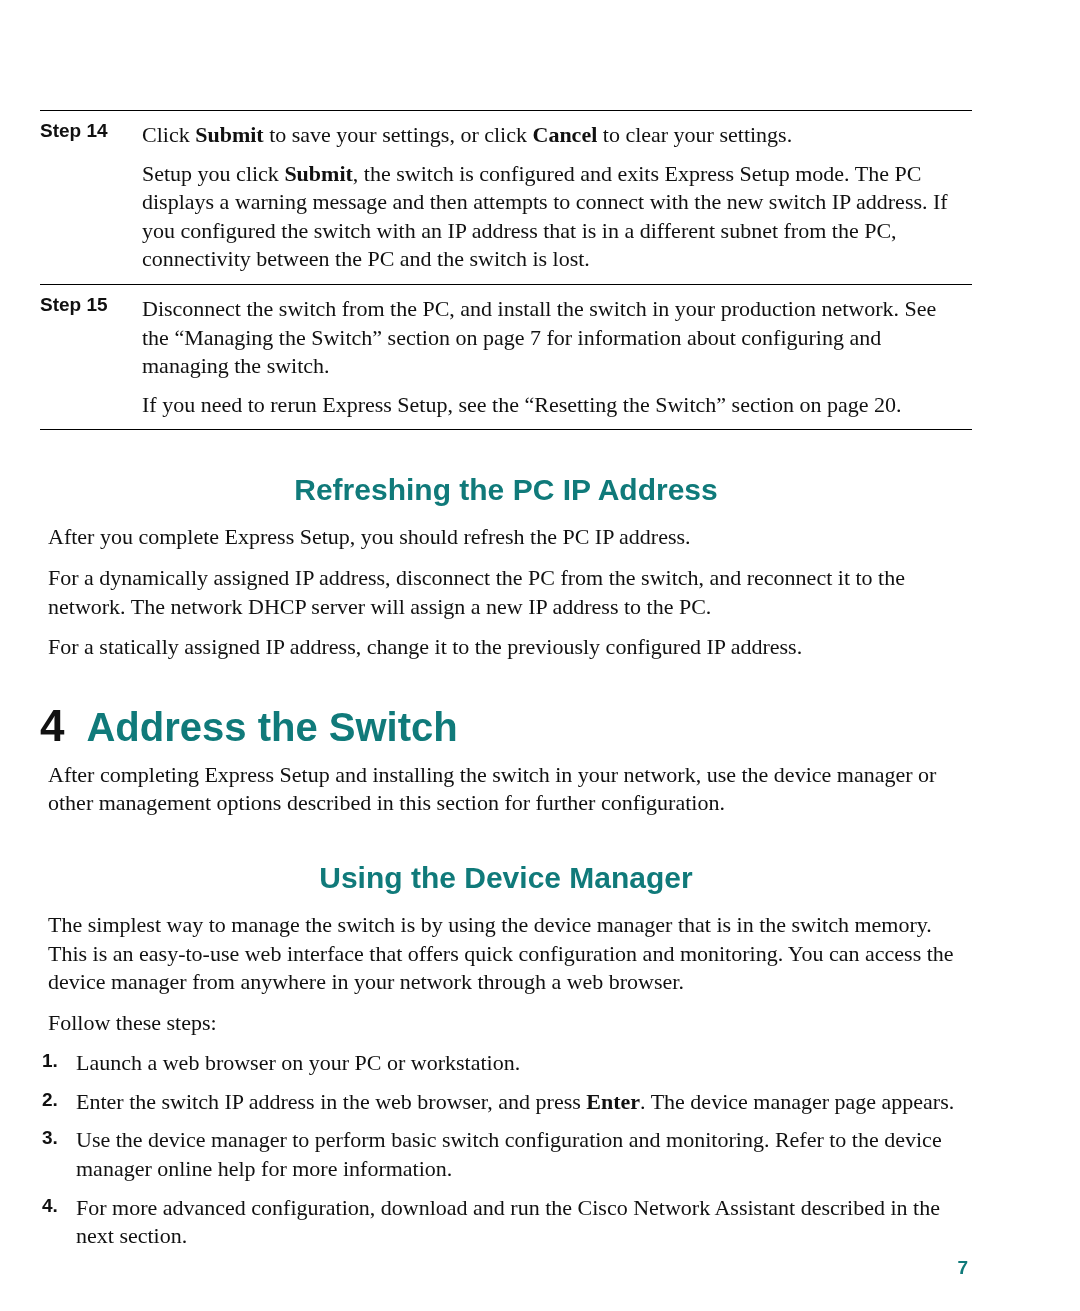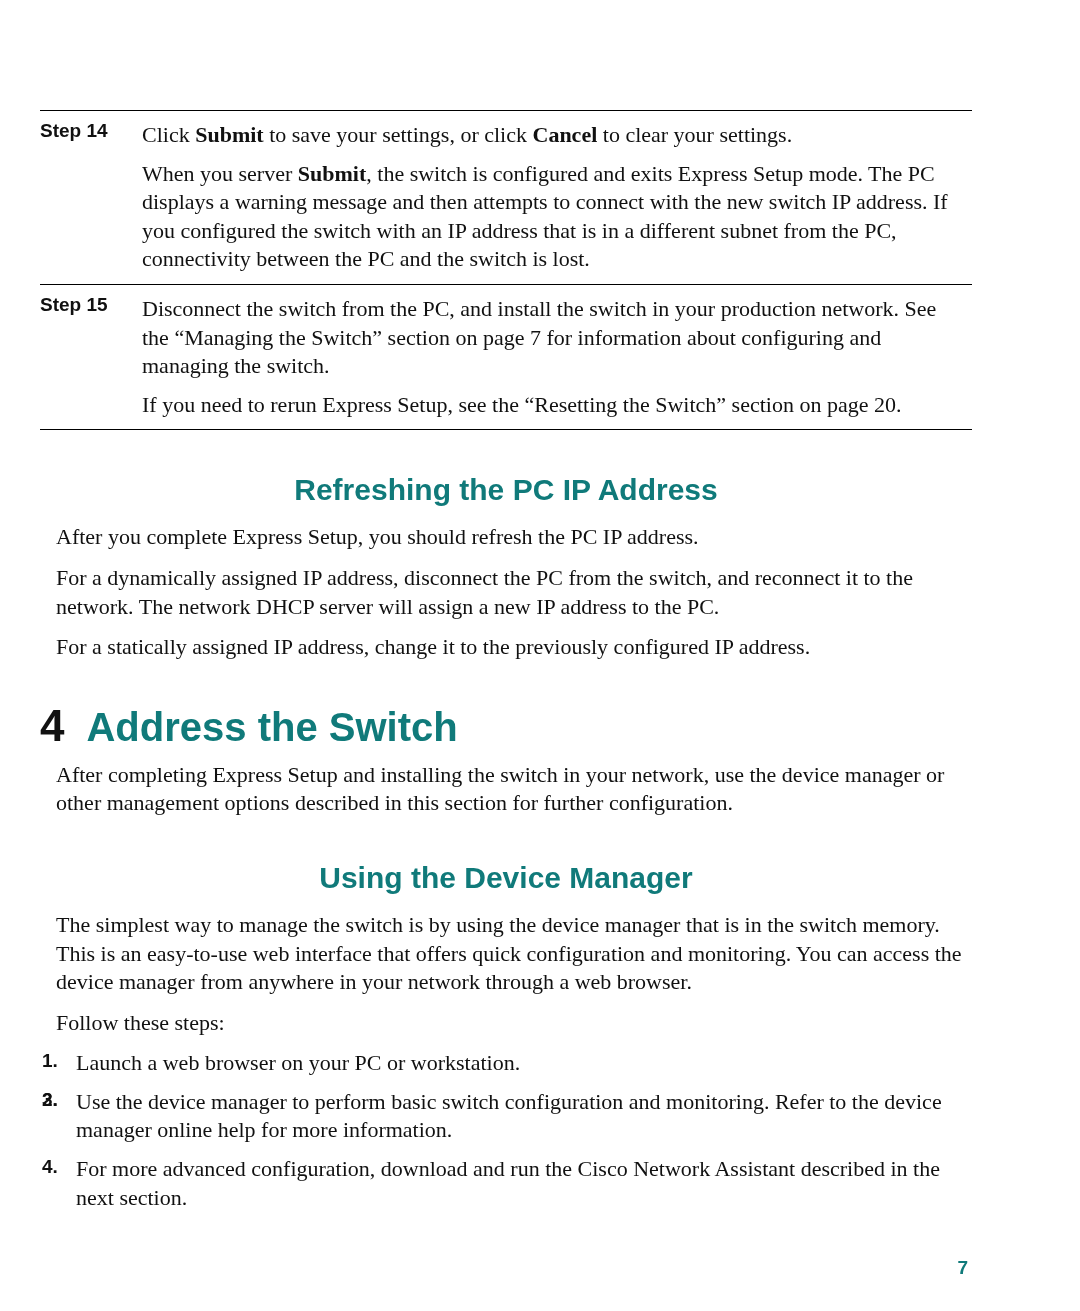--- a/index.html
+++ b/index.html
@@ -77,21 +77,21 @@
   }
   .chapter-title {
     font-family: Arial, Helvetica, sans-serif;
     font-weight: bold;
     color: #107a7a;
     font-size: 40px;
     line-height: 1.1;
   }
 
   p.body {
-    margin: 0 0 12px 16px;
+    margin: 0 0 12px 8px;
   }
 
   
   ol.num {
     list-style: none;
     padding: 0;
     margin: 10px 0 0 0;
   }
   ol.num li {
     position: relative;
@@ -125,21 +125,21 @@
 
   <div class="steps">
 
     <div class="step-row">
       <div class="step-label">Step 14</div>
       <div class="step-content">
         <p>
           <span>Click </span><b>Submit</b><span> to save your settings, or click </span><b>Cancel</b><span> to clear your settings.</span>
         </p>
         <p>
-          <span>When you server </span><b>Submit</b><span>, the switch is configured and exits Express Setup mode. The PC displays a warning message and then attempts to connect with the new switch IP address. If you configured the switch with an IP address that is in a different subnet from the PC, connectivity between the PC and the switch is lost.</span>
+          <span>Setup you click </span><b>Submit</b><span>, the switch is configured and exits Express Setup mode. The PC displays a warning message and then attempts to connect with the new switch IP address. If you configured the switch with an IP address that is in a different subnet from the PC, connectivity between the PC and the switch is lost.</span>
         </p>
       </div>
     </div>
 
     <div class="step-row">
       <div class="step-label">Step 15</div>
       <div class="step-content">
         <p>Disconnect the switch from the PC, and install the switch in your production network. See the “Managing the Switch” section on page 7 for information about configuring and managing the switch.</p>
         <p>If you need to rerun Express Setup, see the “Resetting the Switch” section on page 20.</p>
       </div>
@@ -162,20 +162,23 @@
   <p class="body">The simplest way to manage the switch is by using the device manager that is in the switch memory. This is an easy-to-use web interface that offers quick configuration and monitoring. You can access the device manager from anywhere in your network through a web browser.</p>
   <p class="body">Follow these steps:</p>
 
   <ol class="num">
     <li>
       <span class="num">1.</span>
       <span>Launch a web browser on your PC or workstation.</span>
     </li>
     <li>
       <span class="num">2.</span>
+      <span>
+        <span>Enter the switch IP address in the web browser, and press </span><b>Enter</b><span>. The device manager page appears.</span>
+      </span>
     </li>
     <li>
       <span class="num">3.</span>
       <span>Use the device manager to perform basic switch configuration and monitoring. Refer to the device manager online help for more information.</span>
     </li>
     <li>
       <span class="num">4.</span>
       <span>For more advanced configuration, download and run the Cisco Network Assistant described in the next section.</span>
     </li>
   </ol>

